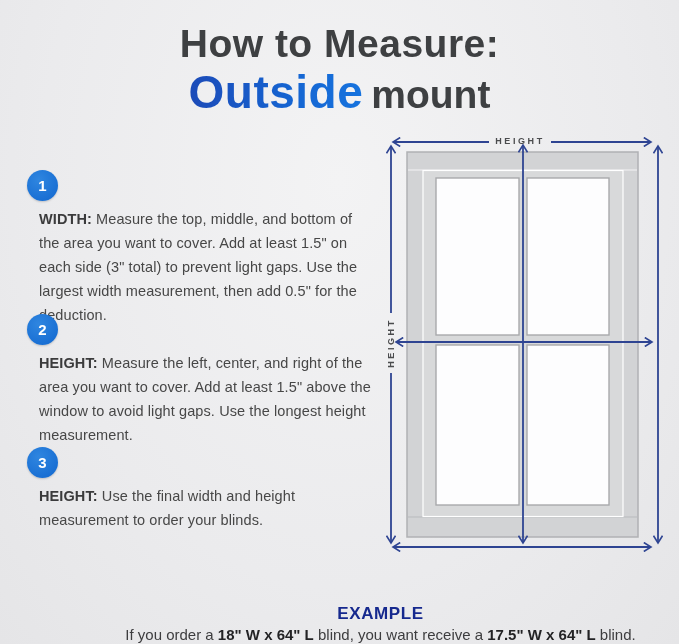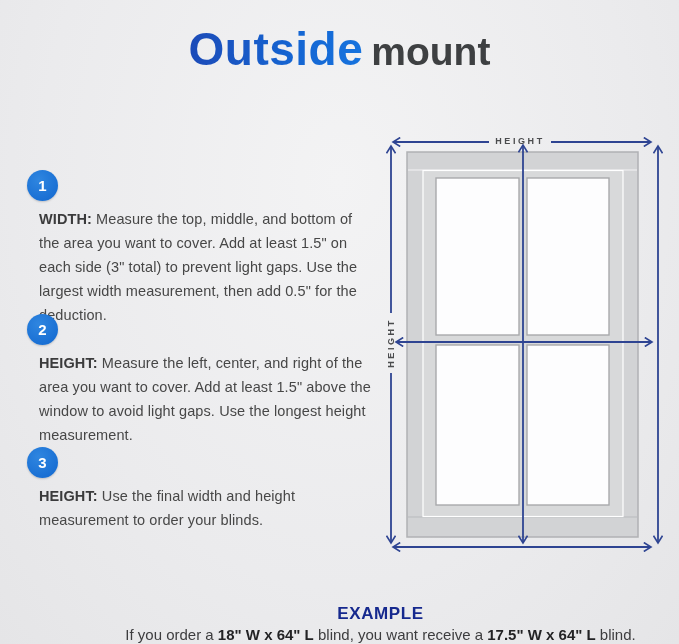--- a/index.html
+++ b/index.html
@@ -6,21 +6,21 @@
   .canvas{
     position:relative;
     width:679px;height:644px;
     overflow:hidden;
     font-family:"Liberation Sans", sans-serif;
     background:radial-gradient(ellipse at 50% 28%, #f3f3f4 0%, #ebebed 62%, #e5e5e7 100%);
   }
   
   .hdr{position:absolute;left:0;top:22px;width:679px;text-align:center;}
   .t1{font-size:39px;font-weight:600;color:#3e4042;letter-spacing:.5px;line-height:44px;}
-  .t2{line-height:46px;margin-top:4px;}
+  .t2{line-height:28px;margin-top:12px;}
   .t2 .accent{
     font-size:46px;font-weight:800;letter-spacing:.5px;
     background:linear-gradient(90deg,#1c4bb8 0%,#1565d2 60%,#1673de 100%);
     -webkit-background-clip:text;background-clip:text;color:transparent;
   }
   .t2 .rest{font-size:39px;font-weight:600;color:#3e4042;margin-left:8px;}
   
   .step{position:absolute;left:27px;width:346px;}
   .badge{
     position:absolute;left:0;top:0;width:31px;height:31px;border-radius:50%;
@@ -54,20 +54,21 @@
   .ex-h{font-size:17px;font-weight:700;color:#16298e;letter-spacing:.6px;line-height:19px;}
   .ex-line{font-size:15px;color:#3d3d3f;line-height:17px;margin-top:3px;}
   .ex-line b{color:#232325;font-weight:700;}
 </style>
 </head>
 <body>
 
 <div class="canvas">
 
   <div class="hdr">
+    <div class="t1">How to Measure:</div>
     <div class="t2"><span class="accent">Outside</span><span class="rest">mount</span></div>
   </div>
 
   <div class="step" id="step1">
     <div class="badge">
         <span>1</span>
       </div>
     <p><b>WIDTH:</b> <span>Measure the top, middle, and bottom of the area you want to cover. Add at least 1.5" on each side (3" total) to prevent light gaps. Use the largest width measurement, then add 0.5" for the deduction.</span></p>
   </div>
 

